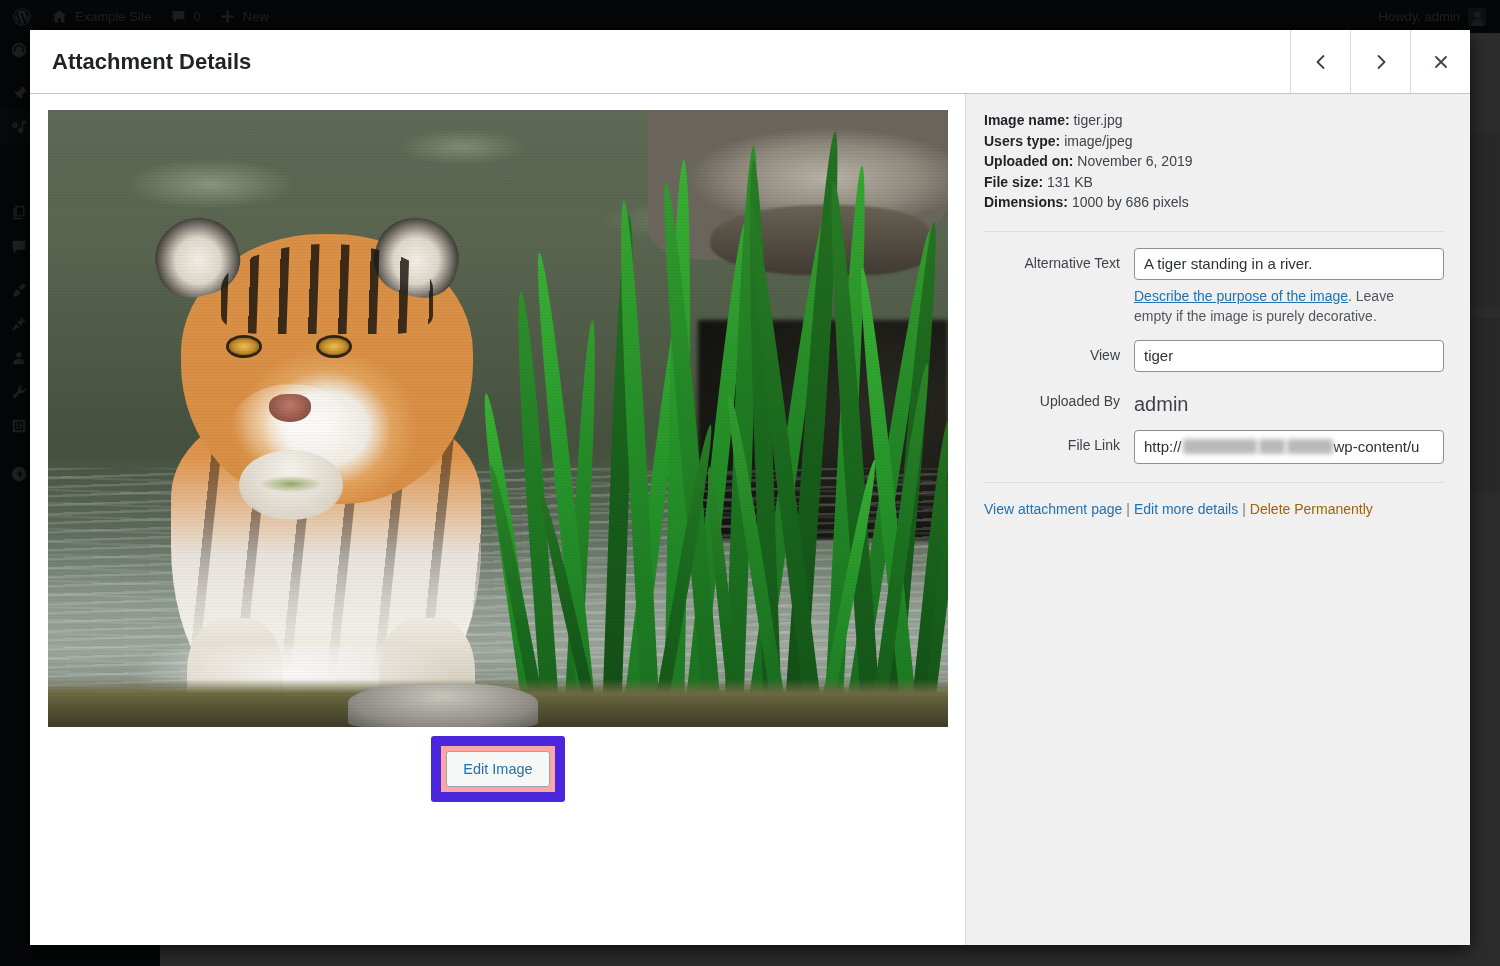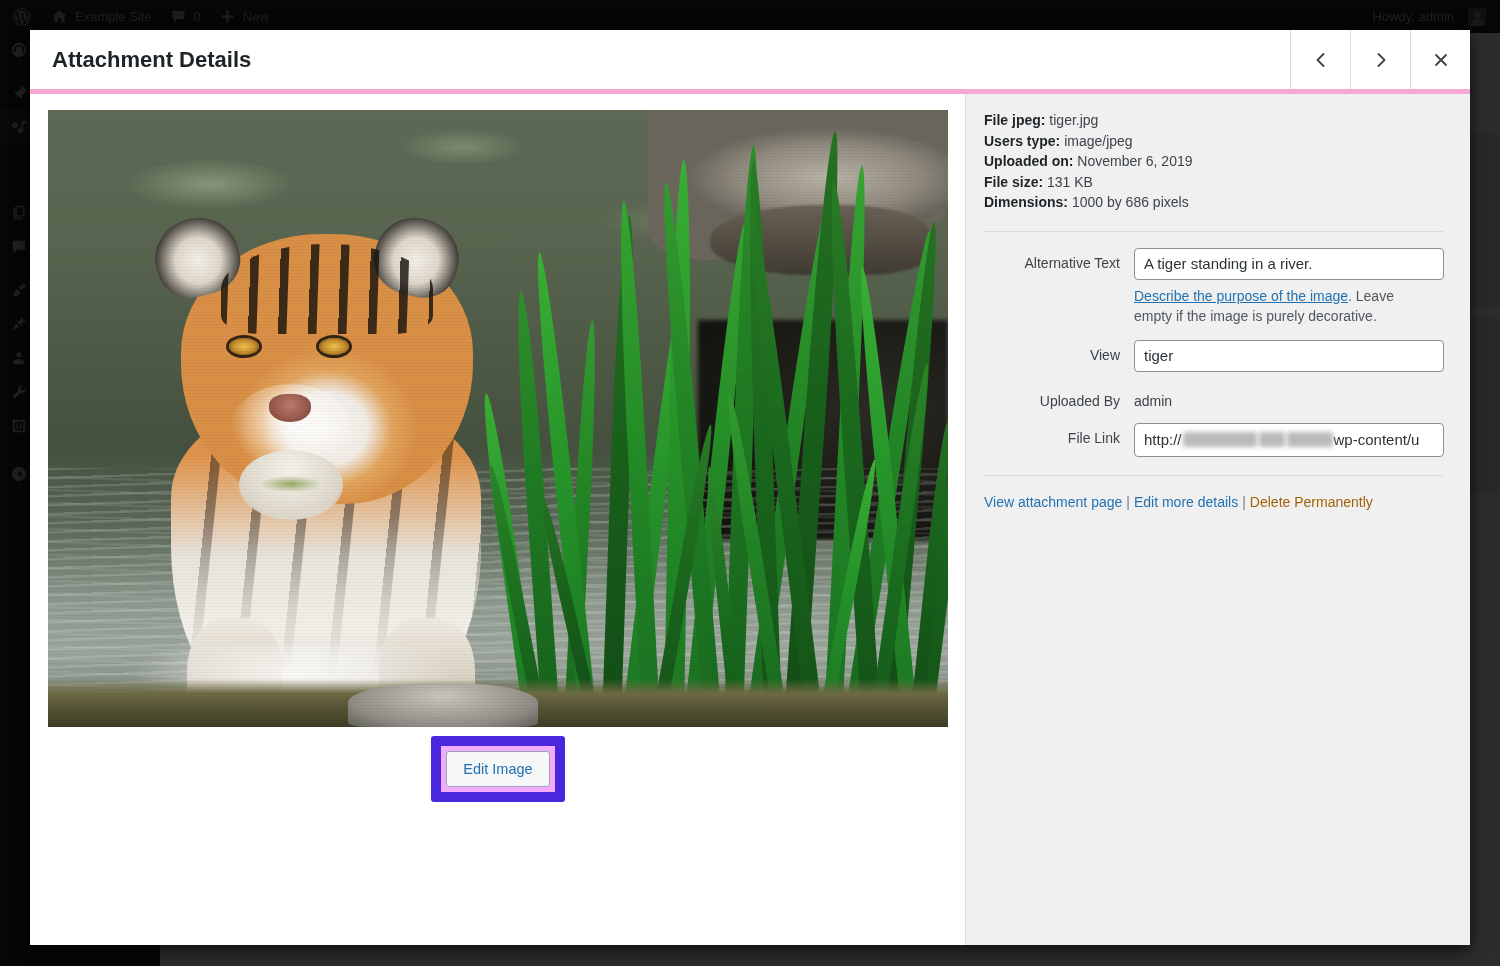--- a/index.html
+++ b/index.html
@@ -28,21 +28,21 @@
     font-size: 13px;
     z-index: 5;
   }
   .ab-item {
     display: flex; align-items: center; gap: 7px;
     height: 33px; padding: 0 9px;
     color: #9ea3a8; white-space: nowrap;
   }
   .ab-logo { padding: 0 10px 0 12px; }
   .ab-spacer { flex: 1; }
-  .ab-right { display: flex; align-items: center; gap: 14px; padding-right: 14px; }
+  .ab-right { display: flex; align-items: center; gap: 8px; padding-right: 14px; }
   .ab-avatar {
     width: 18px; height: 18px; background: #50545a; border-radius: 1px;
     display: inline-block; position: relative; overflow: hidden;
   }
   .ab-avatar::before {
     content: ""; position: absolute; left: 5.5px; top: 3px;
     width: 7px; height: 7px; border-radius: 50%; background: #8b9096;
   }
   .ab-avatar::after {
     content: ""; position: absolute; left: 2.5px; top: 11px;
@@ -97,21 +97,21 @@
     position: absolute;
     left: 30px; top: 30px;
     width: 1440px; height: 915px;
     background: #fff;
     box-shadow: 0 5px 15px rgba(0,0,0,0.7);
     z-index: 20;
     display: flex; flex-direction: column;
   }
   .modal-header {
     height: 64px; flex: 0 0 64px;
-    border-bottom: 5px solid #f9a8d4;
+    border-bottom: 1px solid #f9a8d4;
     display: flex; align-items: stretch;
     background: #fff;
   }
   .modal-title {
     flex: 1;
     display: flex; align-items: center;
     padding-left: 22px;
     font-size: 22px; font-weight: bold; color: #1d2327;
     line-height: 1;
   }
@@ -281,21 +281,21 @@
   }
 
   .edit-image-wrap {
     width: 900px;
     display: flex; justify-content: center;
     padding-top: 9px;
   }
   .highlight-box {
     border: 10px solid #4a27dd;
     padding: 5px;
-    background: #f0abfc;
+    background: #fca5a5;
     border-radius: 3px;
     display: inline-block;
     line-height: 0;
   }
   .btn-secondary {
     font-family: "Liberation Sans", sans-serif;
     font-size: 14.5px;
     color: #2271b1;
     background: #f6f7f7;
     border: 1px solid #9ca6af;
@@ -348,21 +348,21 @@
     padding: 6px 9px;
     border: 1px solid #8c8f94; border-radius: 4px;
     background: #fff;
     resize: vertical;
   }
   .field-help {
     font-size: 14px; line-height: 20px; color: #50575e;
     margin-top: 6px; max-width: 288px;
   }
   .field-help a { color: #2271b1; text-decoration: underline; }
-  .field-static { padding-top: 7px; font-size: 14px; color: #3c434a; }
+  .field-static { padding-top: 7px; font-size: 20px; color: #3c434a; }
   .copy-link-input {
     width: 100%; height: 34px;
     font-family: "Liberation Sans", sans-serif;
     font-size: 15px; color: #2c3338;
     padding: 6px 9px;
     border: 1px solid #8c8f94; border-radius: 4px;
     background: #fff;
     display: flex; align-items: center; overflow: hidden; white-space: nowrap;
   }
   .redacted {
@@ -636,21 +636,21 @@
           <div class="highlight-box">
             <button class="btn-secondary">Edit Image</button>
           </div>
         </div>
       </div>
 
       <div class="attachment-info">
 
         <div class="details">
           <div class="detail-line">
-            <b>File jpeg:</b>
+            <b>Image name:</b>
             <span>tiger.jpg</span>
           </div>
           <div class="detail-line">
             <b>Users type:</b>
             <span>image/jpeg</span>
           </div>
           <div class="detail-line">
             <b>Uploaded on:</b>
             <span>November 6, 2019</span>
           </div>

